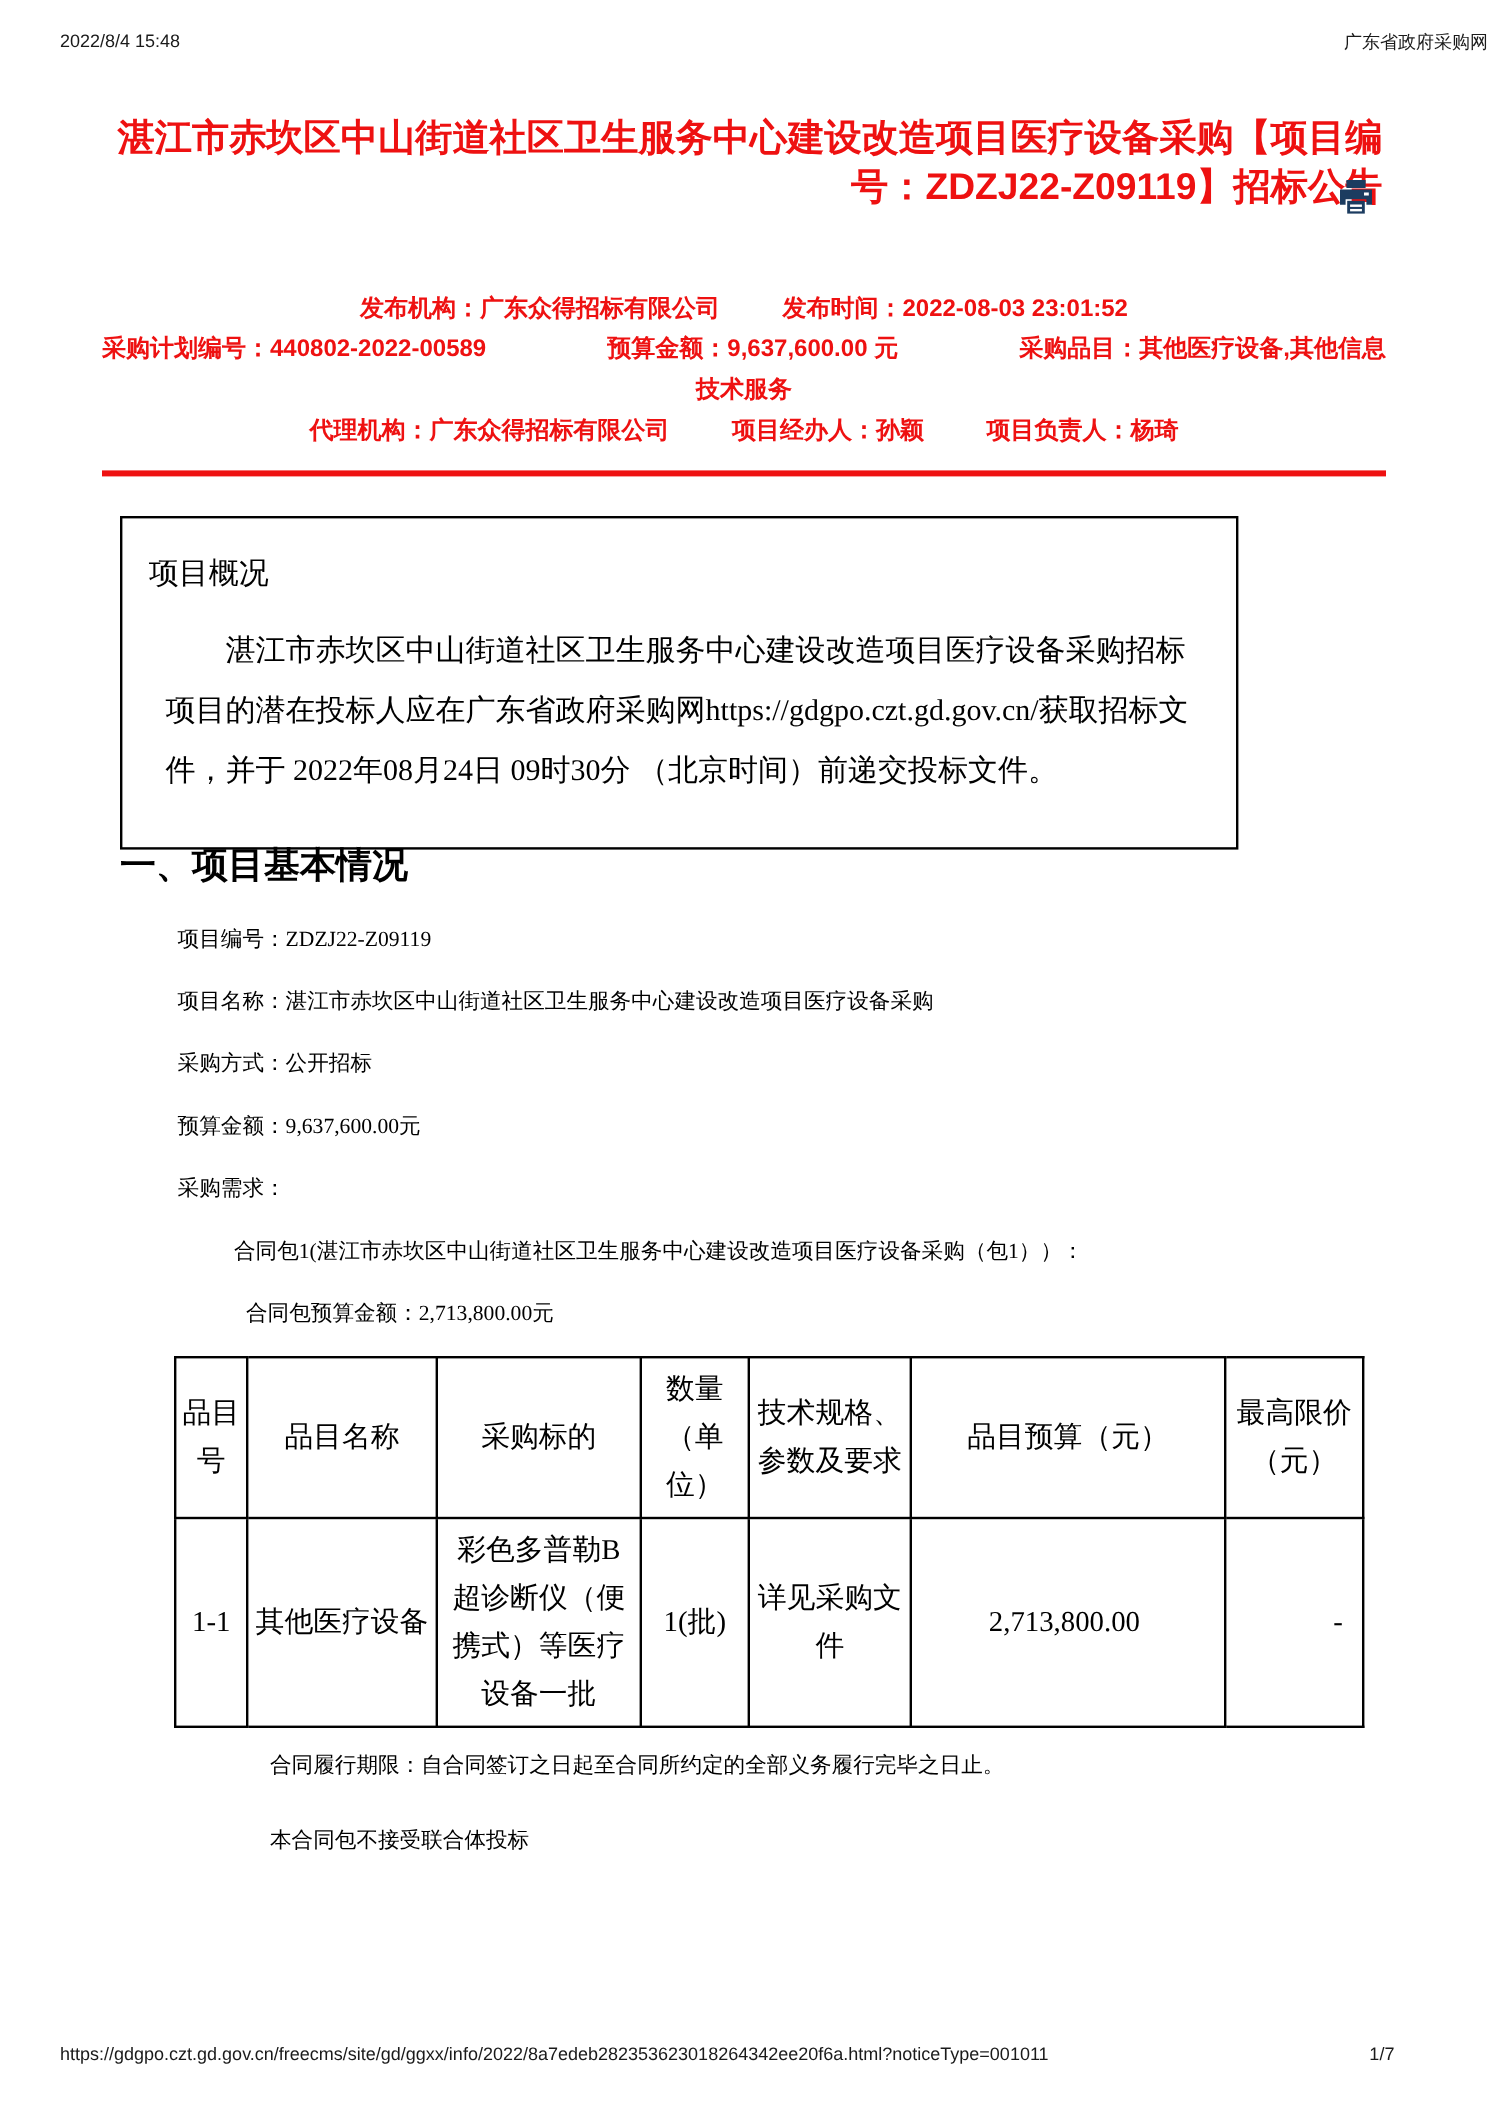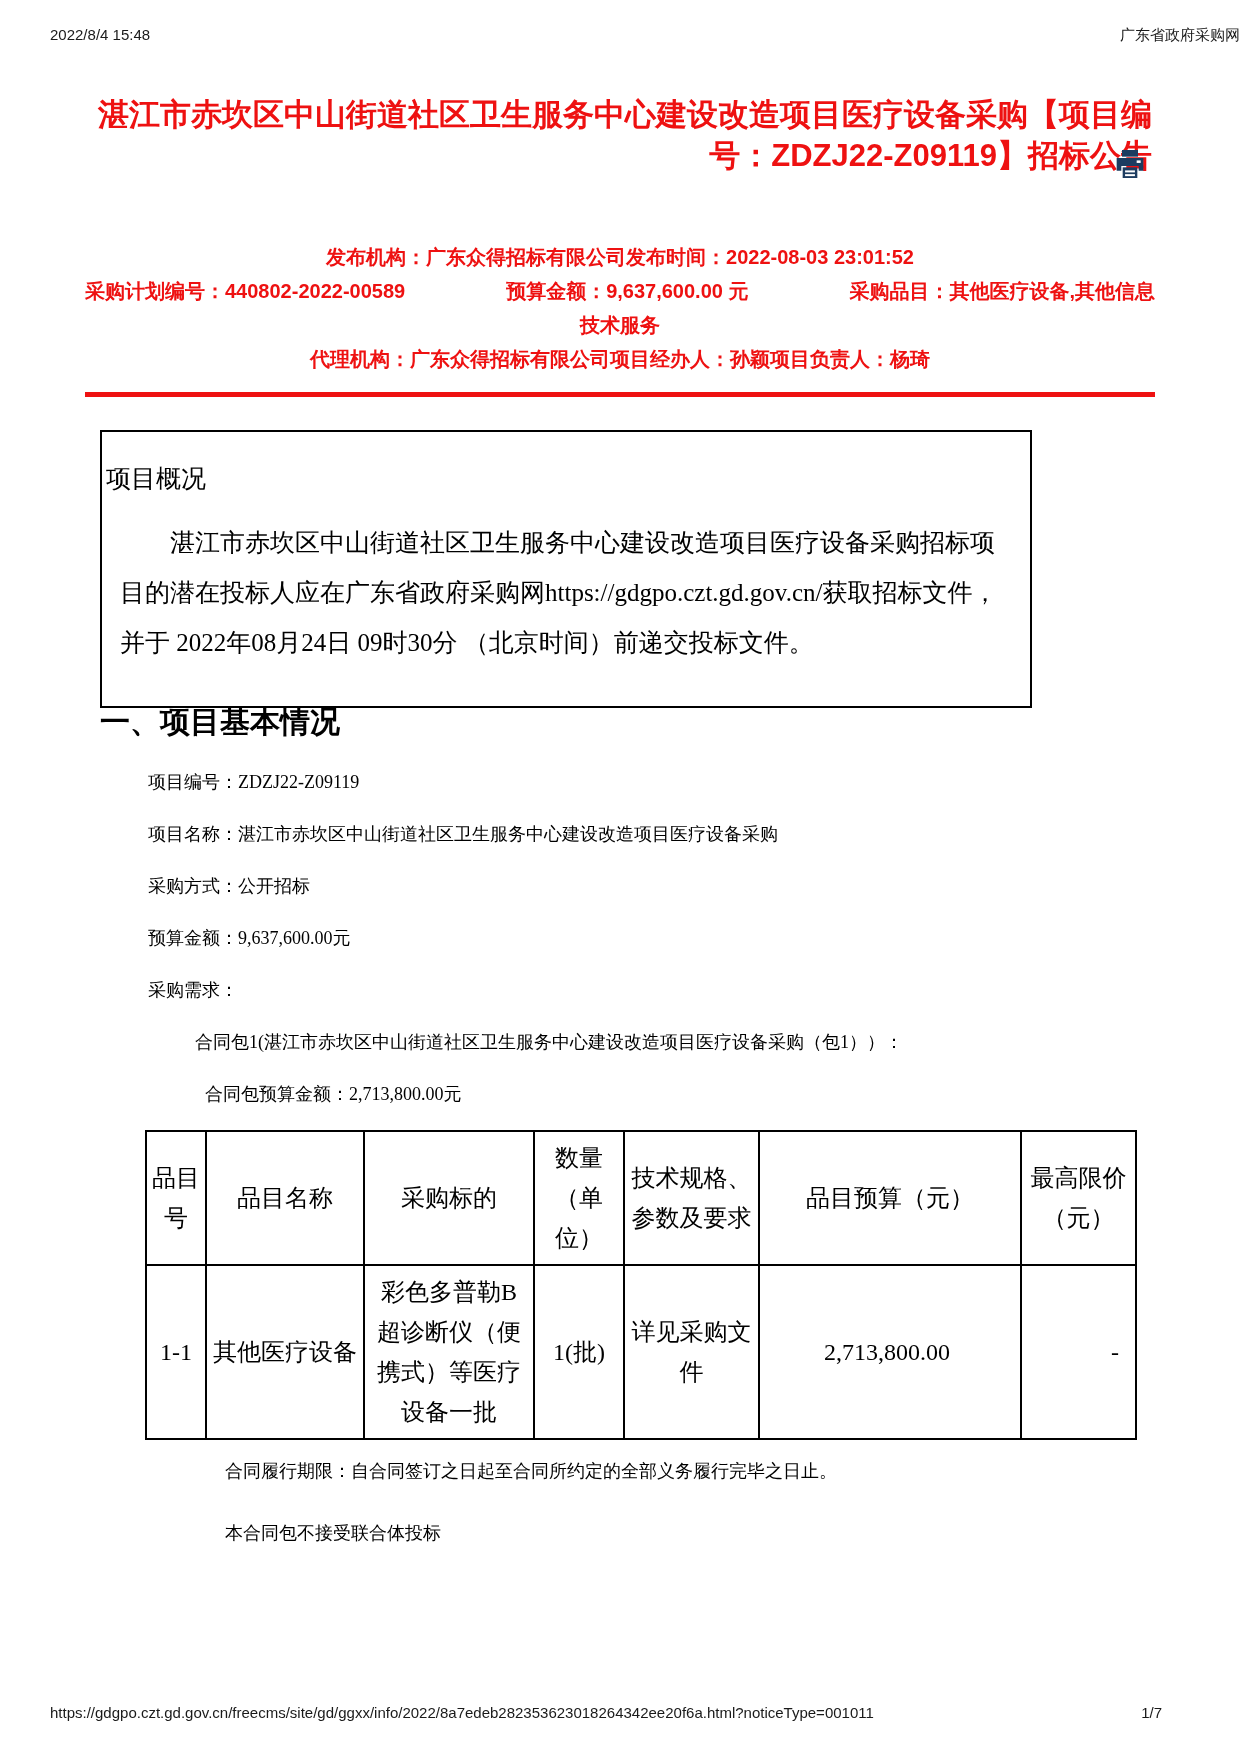--- a/index.html
+++ b/index.html
@@ -20,29 +20,29 @@
 
   
   .doc-title{position:absolute;top:94px;left:88px;right:88px;text-align:right;
     color:#ee1111;font-family:"Liberation Sans","DejaVu Sans",sans-serif;
     font-weight:bold;font-size:31px;line-height:41px;}
   .printer{position:absolute;top:148px;left:1114px;width:32px;height:32px;cursor:pointer;}
 
   .meta{position:absolute;top:240px;left:85px;right:85px;color:#ee1111;
     font-family:"Liberation Sans","DejaVu Sans",sans-serif;font-weight:bold;
     font-size:20px;line-height:34px;}
-  .meta-row-center{display:flex;justify-content:center;white-space:nowrap;}
+  .meta-row-center{display:flex;justify-content:center;gap:52px;white-space:nowrap;}
   .meta-row-between{display:flex;justify-content:space-between;white-space:nowrap;}
   .meta-wrap{text-align:center;}
 
   .red-rule{position:absolute;top:392px;left:85px;right:85px;height:5px;background:#ee1111;}
 
   
   .overview-box{position:absolute;top:430px;left:100px;width:932px;box-sizing:border-box;
-    border:2px solid #000;padding:22px 4px 24px;font-size:25px;line-height:50px;}
+    border:2px solid #000;padding:22px 22px 24px;font-size:25px;line-height:50px;}
   .overview-box .lbl{margin:0;}
   .overview-box p{margin:14px;text-indent:2em;}
 
   
   .main{position:absolute;top:702px;left:100px;width:1040px;}
   .sec-heading{font-size:30px;font-weight:bold;line-height:40px;margin:0 0 14px 0;}
   .para{font-size:18px;line-height:52px;margin:0 95px 0 0;text-indent:48px;}
   .para.ind2{text-indent:95px;}
   .para.ind3{text-indent:105px;}
   .para.ind4{text-indent:125px;}

